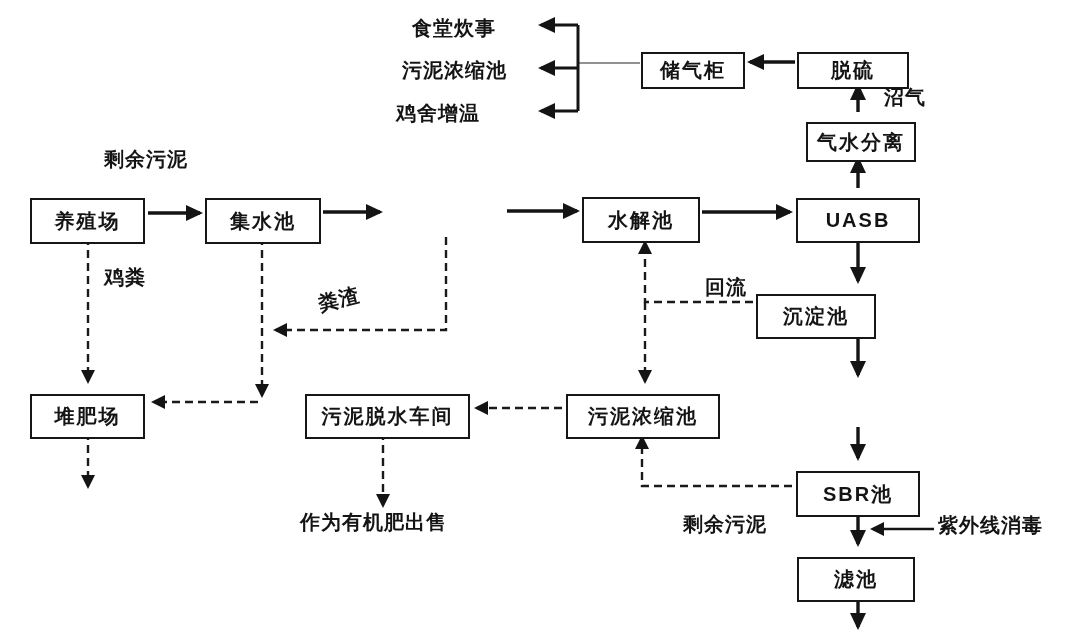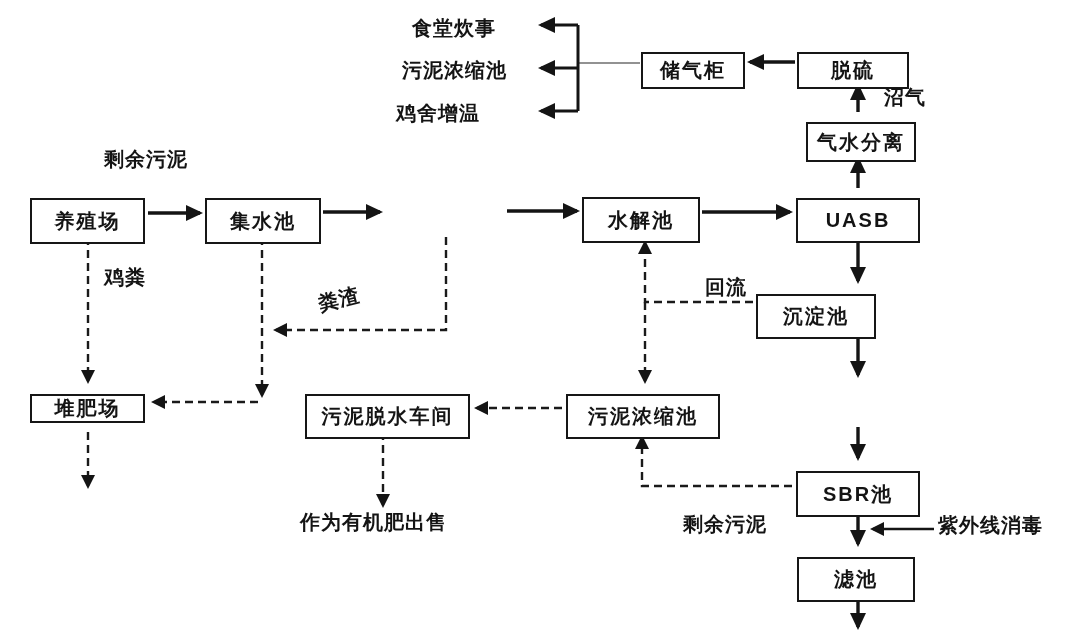--- a/index.html
+++ b/index.html
@@ -77,21 +77,21 @@
   <div class="node" style="left:30px;  top:190px; width:115px; height:46px">养殖场</div>
   <div class="node" style="left:205px; top:190px; width:116px; height:46px">集水池</div>
   <div class="node" style="left:582px; top:189px; width:118px; height:46px">水解池</div>
   <div class="node" style="left:796px; top:190px; width:124px; height:45px">UASB</div>
   <div class="node" style="left:806px; top:114px; width:110px; height:40px">气水分离</div>
   <div class="node" style="left:797px; top:44px;  width:112px; height:37px">脱硫</div>
   <div class="node" style="left:641px; top:44px;  width:104px; height:37px">储气柜</div>
   <div class="node" style="left:756px; top:286px; width:120px; height:45px">沉淀池</div>
   <div class="node" style="left:796px; top:463px; width:124px; height:46px">SBR池</div>
   <div class="node" style="left:797px; top:549px; width:118px; height:45px">滤池</div>
-  <div class="node" style="left:30px;  top:386px; width:115px; height:29px">堆肥场</div>
+  <div class="node" style="left:30px;  top:386px; width:115px; height:45px">堆肥场</div>
   <div class="node" style="left:305px; top:386px; width:165px; height:45px">污泥脱水车间</div>
   <div class="node" style="left:566px; top:386px; width:154px; height:45px">污泥浓缩池</div>
 
   <div class="flabel" style="left:412px; top:15px">食堂炊事</div>
   <div class="flabel" style="left:402px; top:57px">污泥浓缩池</div>
   <div class="flabel" style="left:396px; top:100px">鸡舍增温</div>
   <div class="flabel" style="left:300px; top:509px">作为有机肥出售</div>
 
   <div class="flabel" style="left:104px; top:146px">剩余污泥</div>
   <div class="flabel" style="left:104px; top:264px">鸡粪</div>

